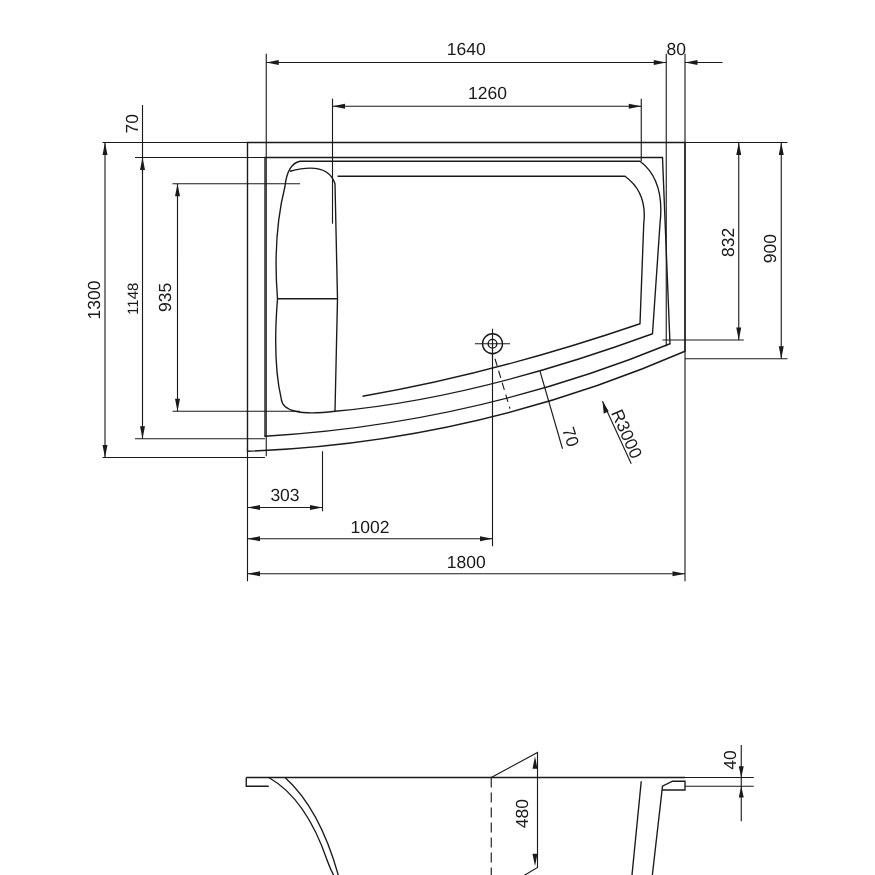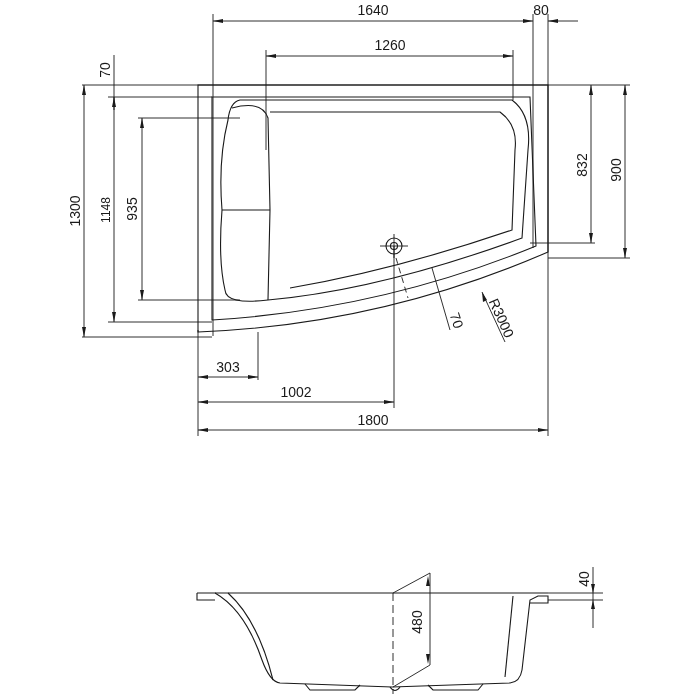--- a/index.html
+++ b/index.html
@@ -1,17 +1,17 @@
 <!DOCTYPE html>
 <html><head>
 <meta charset="utf-8">
 <style>
   html,body{margin:0;padding:0;background:#fff;}
   body{width:700px;height:700px;overflow:hidden;font-family:"Liberation Sans",sans-serif;}
-  #stage{position:relative;width:700px;height:605px;}
+  #stage{position:relative;width:700px;height:605px;margin-top:29px;}
   svg{position:absolute;left:0;top:0;}
   .ln{stroke:#1a1a1a;stroke-width:1.1;fill:none;}
   .dim{stroke:#1a1a1a;stroke-width:0.9;fill:none;}
   .txt{font-family:"Liberation Sans",sans-serif;font-size:14px;fill:#1a1a1a;}
   .arr{fill:#1a1a1a;}
 </style>
 </head>
 <body>
 
 <div id="stage">

